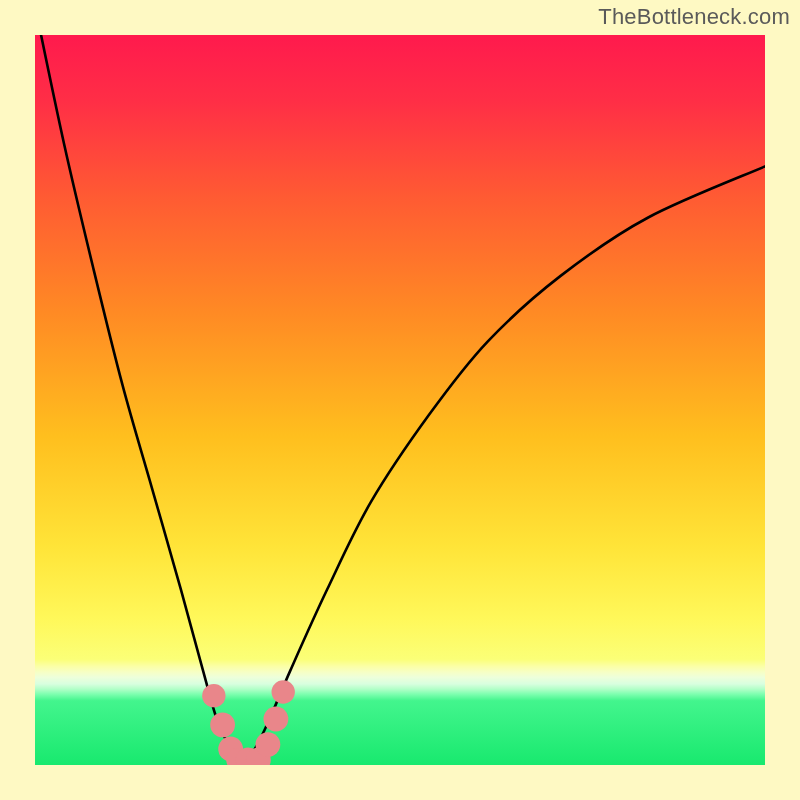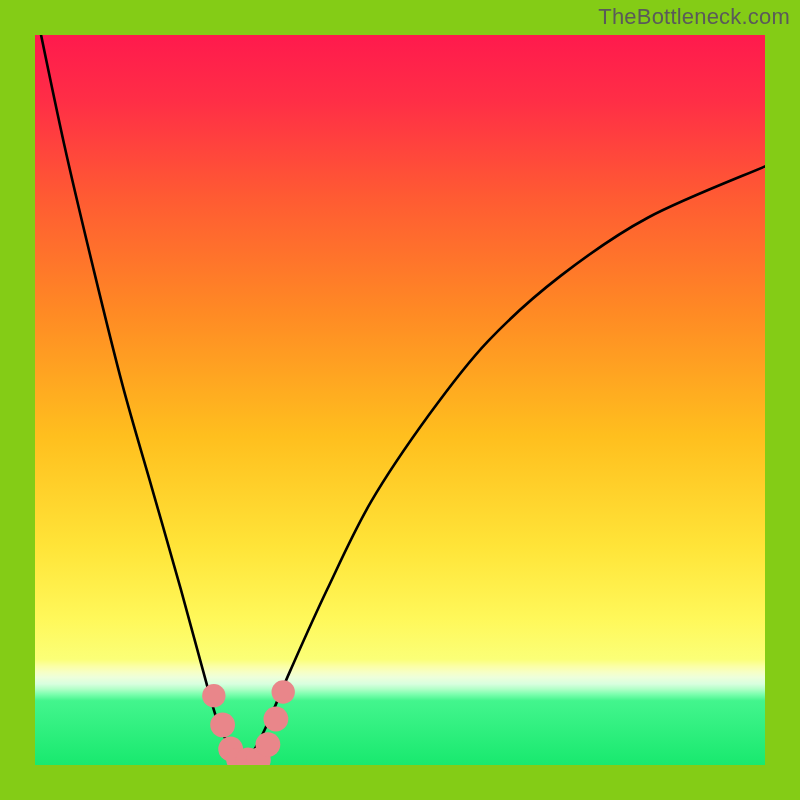--- a/index.html
+++ b/index.html
@@ -10,21 +10,21 @@
     overflow: hidden;
     background: #000;
     font-family: Arial, Helvetica, sans-serif;
   }
   .frame {
     position: absolute;
     left: 0;
     top: 0;
     width: 800px;
     height: 800px;
-    background: #84cc16;
+    background: #fef9c3;
   }
   .plot-area {
     position: absolute;
     left: 35px;
     top: 35px;
     width: 730px;
     height: 730px;
     overflow: hidden;
   }
   svg.bg {

